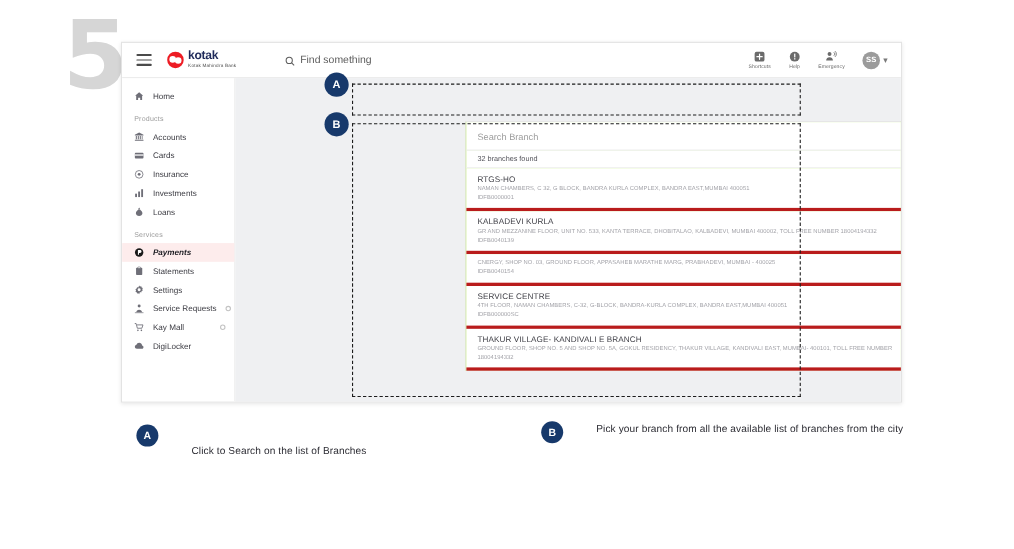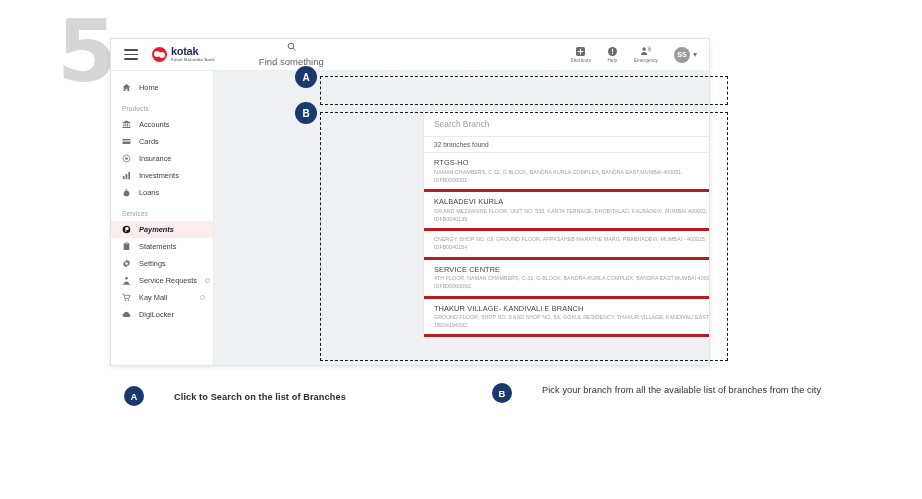--- a/index.html
+++ b/index.html
@@ -16,21 +16,21 @@
     position: absolute; left: 57px; top: 8px;
     font-size: 86px; font-weight: bold; color: #d6d6d6;
     line-height: 1; letter-spacing: -2px;
     font-family: "DejaVu Sans", sans-serif;
     user-select: none;
   }
 
   
   .app-window {
     position: absolute; left: 110px; top: 38px;
-    width: 600px; height: 328px;
+    width: 710px; height: 328px;
     background: #ffffff;
     border: 1px solid #e3e3e3;
     box-shadow: 0 1px 4px rgba(0,0,0,.10);
     overflow: hidden;
   }
 
   
   .topbar {
     position: relative; height: 32px; width: 100%;
     background: #fff; border-bottom: 1px solid #ececec;
@@ -46,21 +46,21 @@
   }
   .logo-mark::before, .logo-mark::after {
     content: ""; position: absolute; background: #fff; border-radius: 50%;
   }
   .logo-mark::before { width: 6px; height: 6px; left: 2px; top: 4px; }
   .logo-mark::after  { width: 6px; height: 6px; right: 2px; top: 5px; }
   .logo-text { line-height: 1; }
   .logo-name { font-size: 11px; font-weight: bold; color: #1f2a5a; letter-spacing: -.3px; display:block;}
   .logo-sub  { font-size: 4.2px; color: #4a4a4a; letter-spacing: .2px; display:block; margin-top:1px;}
 
-  .global-search { display: flex; align-items: center; gap: 5px; margin-left: 44px; flex-direction: column; }
+  .global-search { display: flex; align-items: flex-end; gap: 5px; margin-left: 44px; }
   .global-search .mag { width: 9px; height: 9px; }
   .global-search .ph { font-size: 9.5px; color: #5c5c5c; }
 
   .topbar-right { margin-left: auto; display: flex; align-items: center; gap: 16px; margin-right: 12px; }
   .tb-item { display: flex; flex-direction: column; align-items: center; gap: 1.5px; cursor: pointer; }
   .tb-icon { width: 11px; height: 11px; color: #6b6b6b; display: block; }
   .tb-label { font-size: 4.6px; color: #6b6b6b; letter-spacing: .1px; }
   .avatar-wrap { display: flex; align-items: center; gap: 3px; cursor: pointer; }
   .avatar {
     width: 16px; height: 16px; border-radius: 50%;
@@ -137,21 +137,21 @@
   #legend-b { left: 492px; top: 383px; }
   .legend-badge {
     width: 20px; height: 20px; border-radius: 50%;
     background: #17396b; color: #fff; font-size: 9.5px; font-weight: bold;
     display: flex; align-items: center; justify-content: center; flex: none;
   }
   .legend-text {
     margin-left: 30px; font-size: 9.2px; color: #2c2c33; line-height: 1.45;
     max-width: 290px; letter-spacing: .1px;
   }
-  #legend-a .legend-text { margin-top: 5px; font-weight: bold; }
+  #legend-a .legend-text { margin-top: 18px; }
   #legend-b .legend-text { margin-top: 1px; }
 </style>
 </head>
 <body>
 
 <div id="root">
 
   <div class="step-number">5</div>
 
   <div class="app-window">

